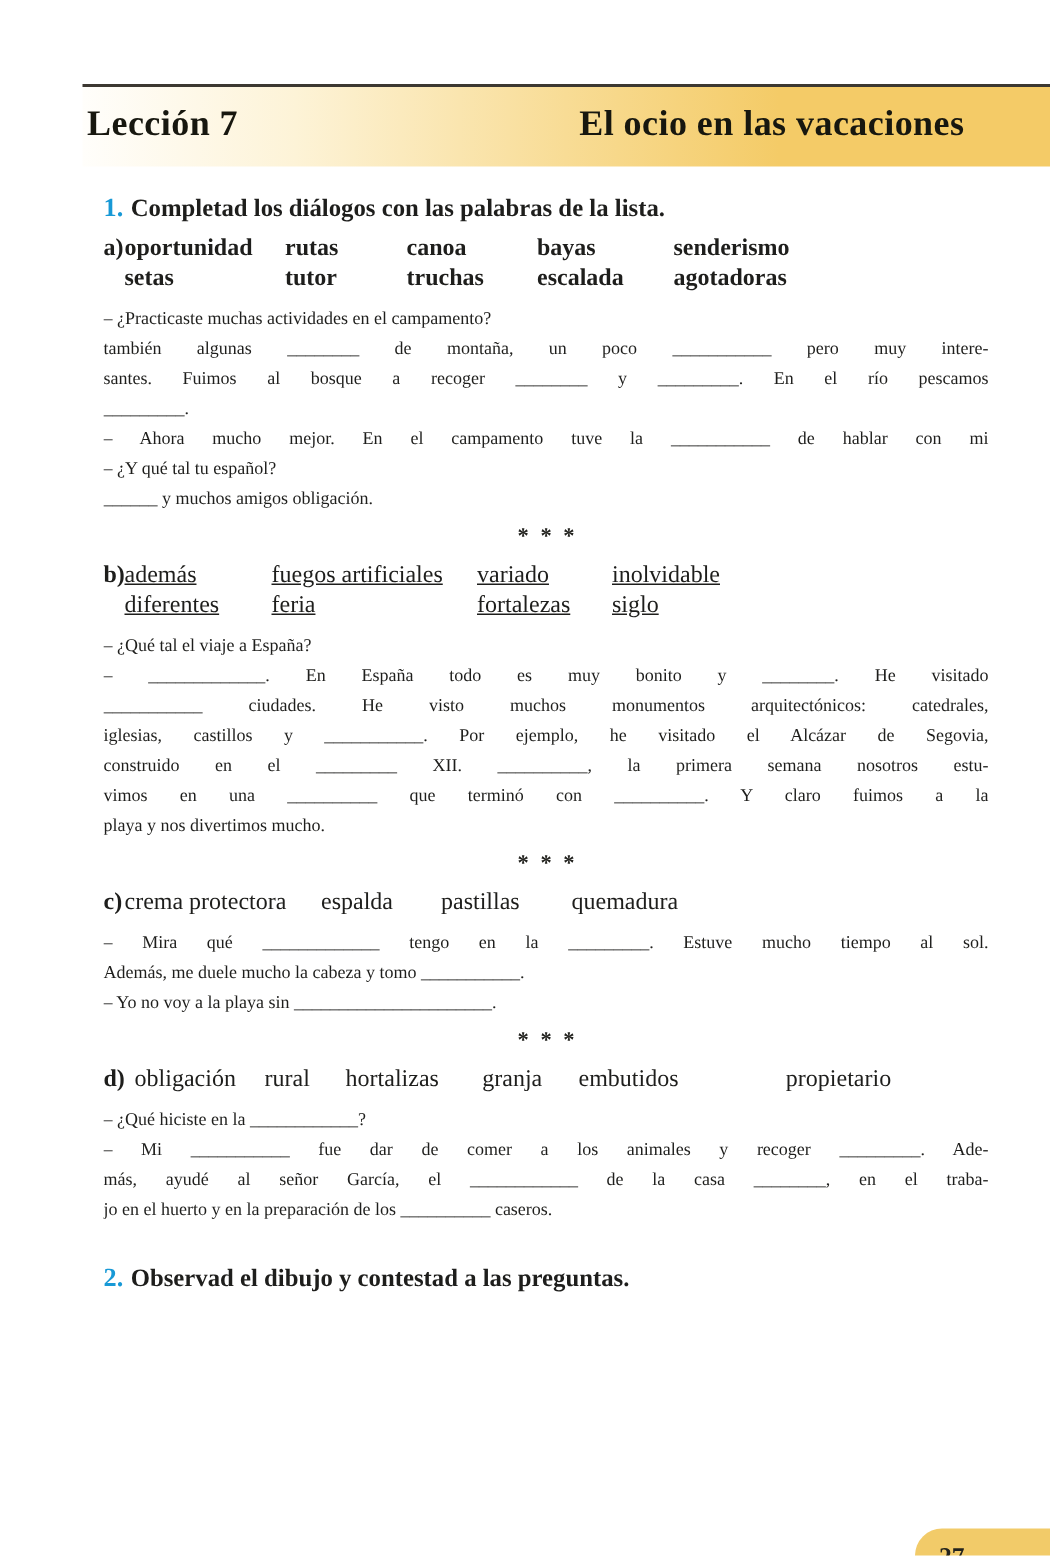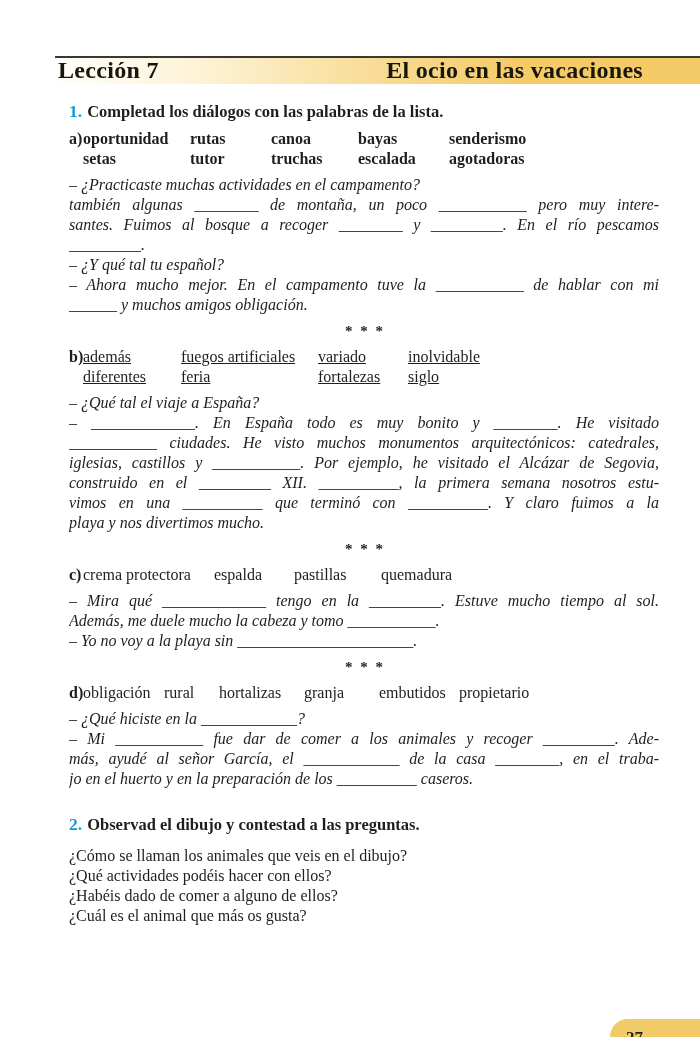--- a/index.html
+++ b/index.html
@@ -10,21 +10,21 @@
     color: #1e1e1c;
     overflow: hidden;
     position: relative;
   }
   .page { width: 700px; height: 1037px; position: relative; }
 
   
   .header-band {
     margin-left: 55px;
     margin-top: 56px;
-    height: 28px;
+    height: 55px;
     border-top: 2px solid #3c3831;
     background: linear-gradient(to right, #fffefb 0%, #fdf3d7 22%, #f8dc95 50%, #f4cb67 72%, #f4cb67 100%);
     display: flex;
     justify-content: space-between;
     align-items: center;
     padding: 0 57px 2px 3px;
   }
   .band-text {
     font-size: 24px;
     font-weight: bold;
@@ -38,30 +38,29 @@
   .ex-head { margin-top: 16px; font-size: 16.5px; font-weight: bold; line-height: 22px; }
   .ex-head.ex2 { margin-top: 24px; }
   .ex-num { color: #1899d6; font-size: 17.5px; margin-right: 5px; }
 
   .wordlist { display: flex; margin-top: 6px; font-size: 16px; line-height: 20px; }
   .wl-label { font-weight: bold; width: 14px; flex: none; }
   .wl-grid { flex: 1; display: grid; }
   .sec-0 .wl-grid { grid-template-columns: 107px 81px 87px 91px auto; font-weight: bold; }
   .sec-1 .wl-grid { grid-template-columns: 98px 137px 90px auto; text-decoration: underline; }
   .sec-2 .wl-grid { grid-template-columns: 131px 80px 87px auto; }
-  .sec-3 .wl-grid { grid-template-columns: 81px 55px 85px 75px 80px auto; }
+  .sec-3 .wl-grid { grid-template-columns: 81px 55px 85px 75px 80px auto; text-align: center; }
   .wl-word { white-space: nowrap; }
 
   .dialog { margin-top: 6px; }
   .dline {
-    font-size: 16px;
+    font-size: 12px;
     line-height: 20px;
     white-space: normal;
     overflow: hidden;
-    font-style: italic;
   }
   .dline.just { text-align: justify; text-align-last: justify; -moz-text-align-last: justify; }
 
   .sep {
     text-align: center;
     font-size: 15px;
     font-weight: bold;
     line-height: 20px;
     margin-top: 6px;
     word-spacing: 4px;
@@ -121,22 +120,22 @@
             <span class="wl-word">truchas</span>
             <span class="wl-word">escalada</span>
             <span class="wl-word">agotadoras</span>
           </div>
         </div>
         <div class="dialog">
           <div class="dline">– ¿Practicaste muchas actividades en el campamento?</div>
           <div class="dline just">también algunas ________ de montaña, un poco ___________ pero muy intere-</div>
           <div class="dline just">santes. Fuimos al bosque a recoger ________ y _________. En el río pescamos</div>
           <div class="dline">_________.</div>
+          <div class="dline just">– Ahora mucho mejor. En el campamento tuve la ___________ de hablar con mi</div>
           <div class="dline">– ¿Y qué tal tu español?</div>
-          <div class="dline just">– Ahora mucho mejor. En el campamento tuve la ___________ de hablar con mi</div>
           <div class="dline">______ y muchos amigos obligación.</div>
         </div>
         <div class="sep">* * *</div>
         <div class="wordlist sec-1">
           <span class="wl-label">b)</span>
           <div class="wl-grid">
             <span class="wl-word">además</span>
             <span class="wl-word">fuegos artificiales</span>
             <span class="wl-word">variado</span>
             <span class="wl-word">inolvidable</span>
@@ -187,26 +186,20 @@
           <div class="dline just">– Mi ___________ fue dar de comer a los animales y recoger _________. Ade-</div>
           <div class="dline just">más, ayudé al señor García, el ____________ de la casa ________, en el traba-</div>
           <div class="dline">jo en el huerto y en la preparación de los __________ caseros.</div>
         </div>
       </div>
 
     <div class="ex-head ex2">
       <span class="ex-num">2.</span><span>Observad el dibujo y contestad a las preguntas.</span>
     </div>
 
-    <div class="questions" id="questions">
-        <div class="qline">¿Cómo se llaman los animales que veis en el dibujo?</div>
-        <div class="qline">¿Qué actividades podéis hacer con ellos?</div>
-        <div class="qline">¿Habéis dado de comer a alguno de ellos?</div>
-        <div class="qline">¿Cuál es el animal que más os gusta?</div>
-      </div>
 
   </div>
 
   <div class="page-tab">
     <span>27</span>
   </div>
 
 </div>
 
 </body></html>

